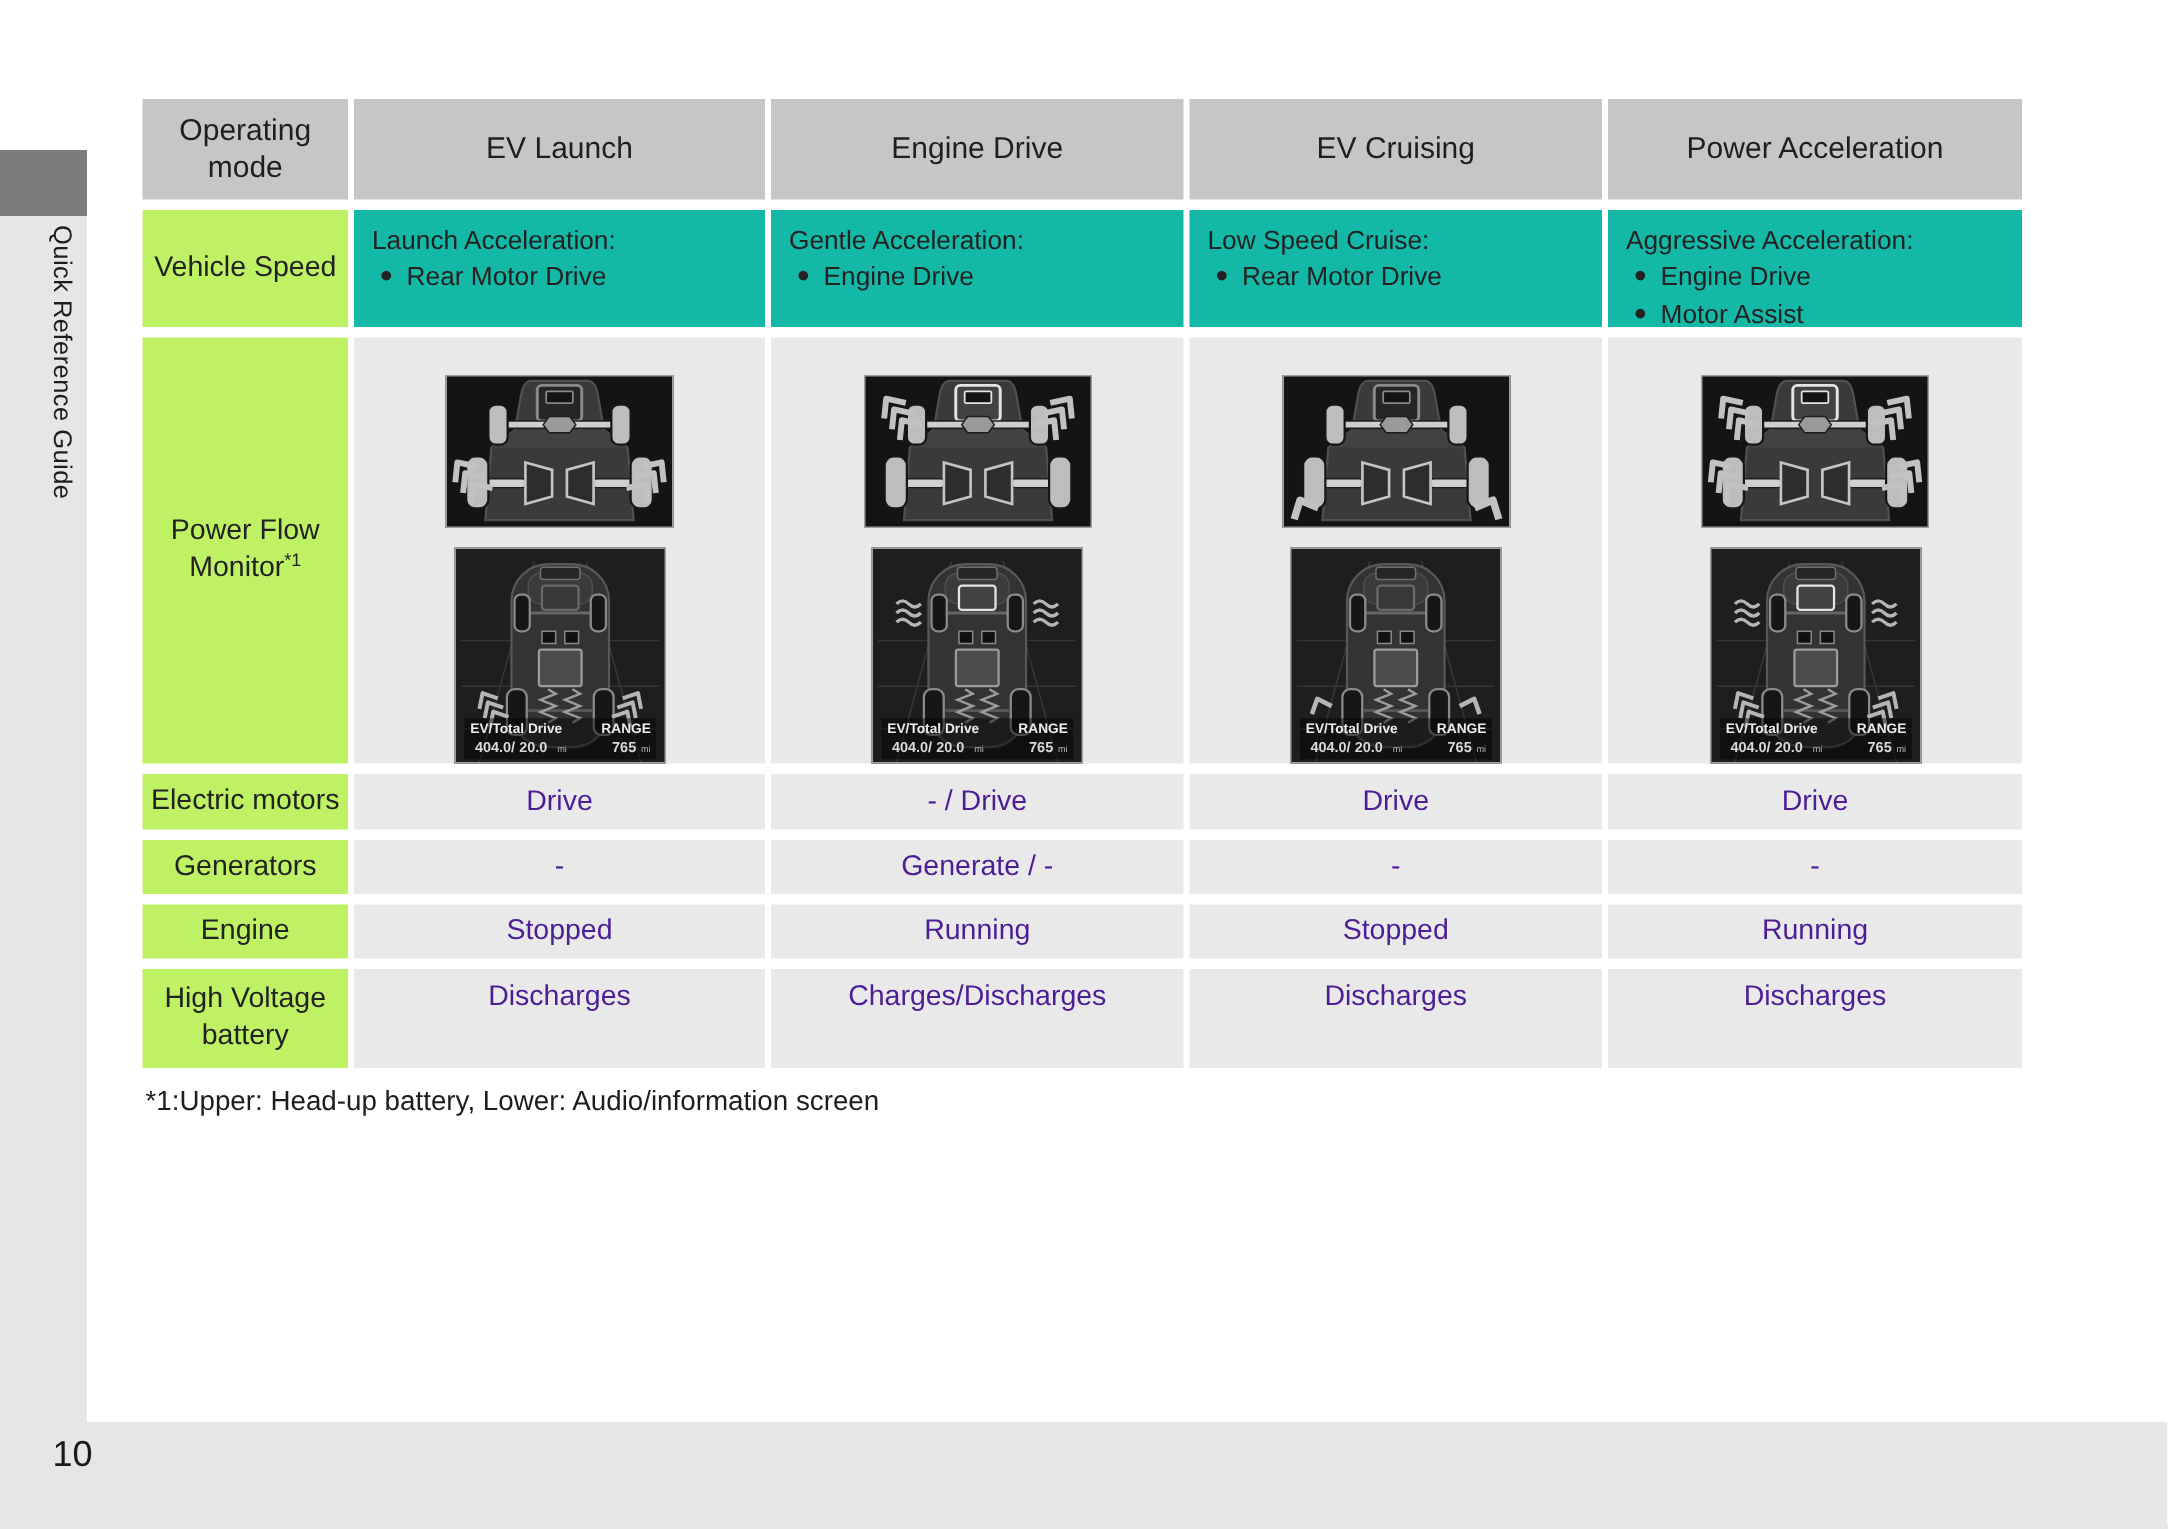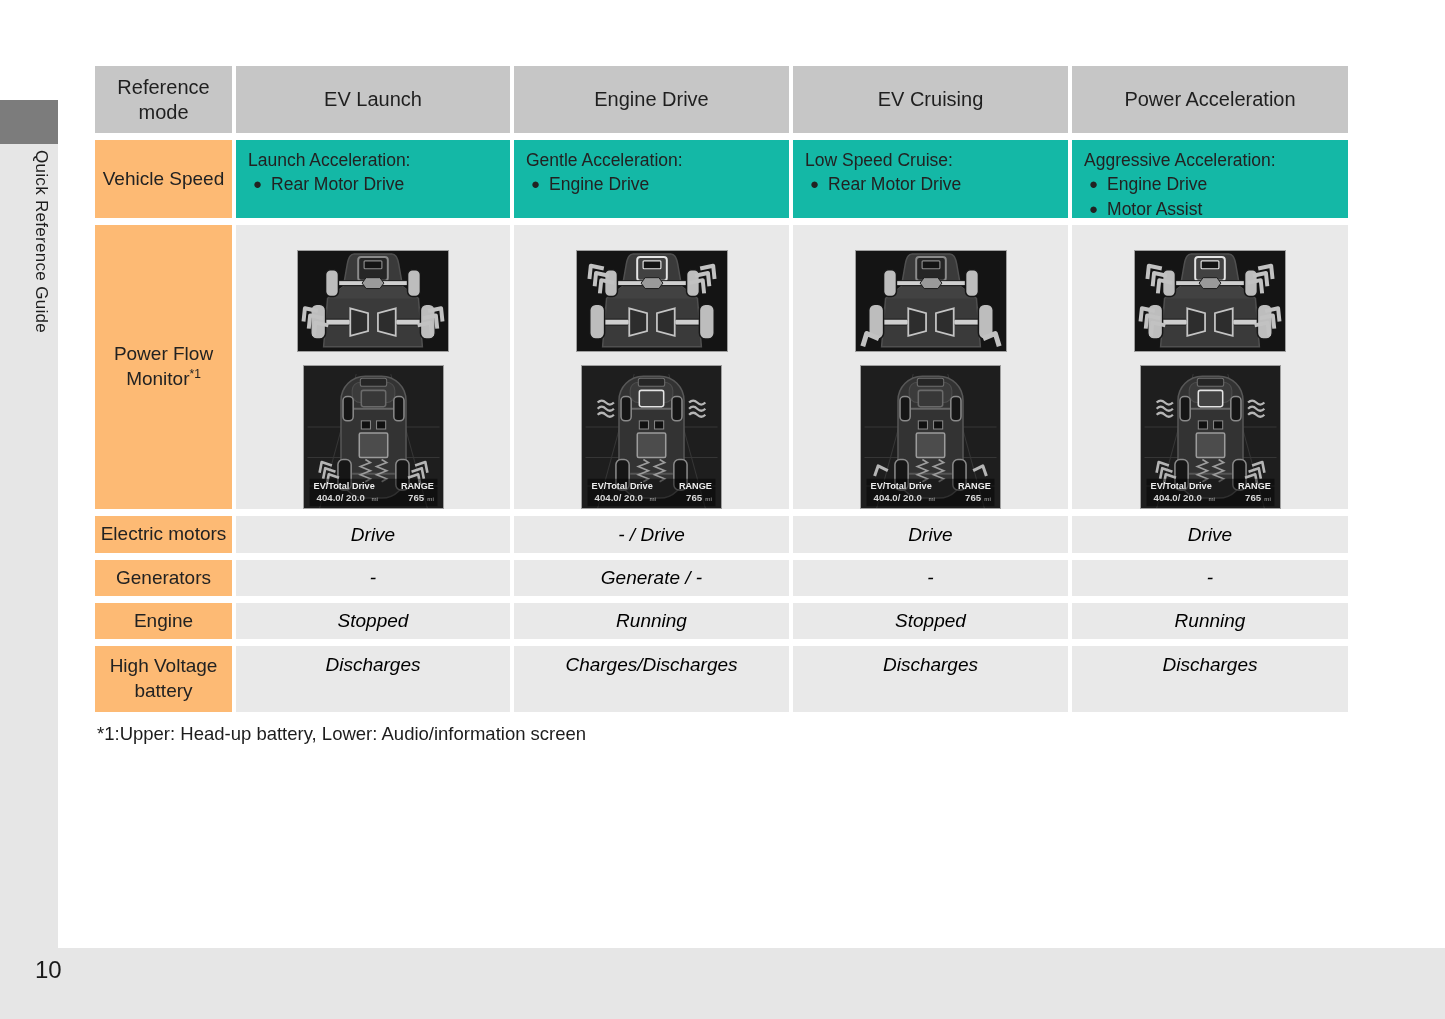--- a/index.html
+++ b/index.html
@@ -26,26 +26,26 @@
     display:grid;
     grid-template-columns:137px 274px 275px 275px 276px;
     grid-template-rows:67px 78px 284px 37px 36px 36px 66px;
     gap:7px 4px;
   }
   .th{
     background:#c6c6c6;display:flex;align-items:center;justify-content:center;
     text-align:center;font-size:20px;line-height:1.25;color:#1f1f1f;
   }
   .rh{
-    background:#fdba74;display:flex;align-items:center;justify-content:center;
+    background:#bef264;display:flex;align-items:center;justify-content:center;
     text-align:center;font-size:19px;line-height:1.3;color:#222;padding:0 4px;box-sizing:border-box;
   }
   .val{
     background:#e9e9e9;display:flex;align-items:center;justify-content:center;
-    text-align:center;font-size:19px;color:#000000;font-style:italic;
+    text-align:center;font-size:19px;color:#4c1d95;
   }
   .val.tall{align-items:flex-start;padding-top:8px;box-sizing:border-box;}
   .vs{
     background:#14b8a6;font-size:17.5px;color:#222;line-height:1.28;
     padding:9px 12px;box-sizing:border-box;
   }
   .vs .vs-bullet{display:flex;gap:9px;padding-left:5px;margin-top:2px;}
   .vs .dot{font-size:15px;line-height:1.45;}
   .pf{
     background:#e9e9e9;display:flex;flex-direction:column;align-items:center;
@@ -187,21 +187,21 @@
     </g>
   </defs>
 </svg>
 
 <div class="sidebar-tab"></div>
 <div class="sidebar-bg"></div>
 <div class="sidebar-label">Quick Reference Guide</div>
 
 <div class="ref-table">
 
-  <div class="th">Reference mode</div>
+  <div class="th">Operating mode</div>
   <div class="th">EV Launch</div>
   <div class="th">Engine Drive</div>
   <div class="th">EV Cruising</div>
   <div class="th">Power Acceleration</div>
 
   <div class="rh">Vehicle Speed</div>
   <div class="vs">
     <div>Launch Acceleration:</div>
     <div class="vs-bullet">
         <span class="dot">●</span>

